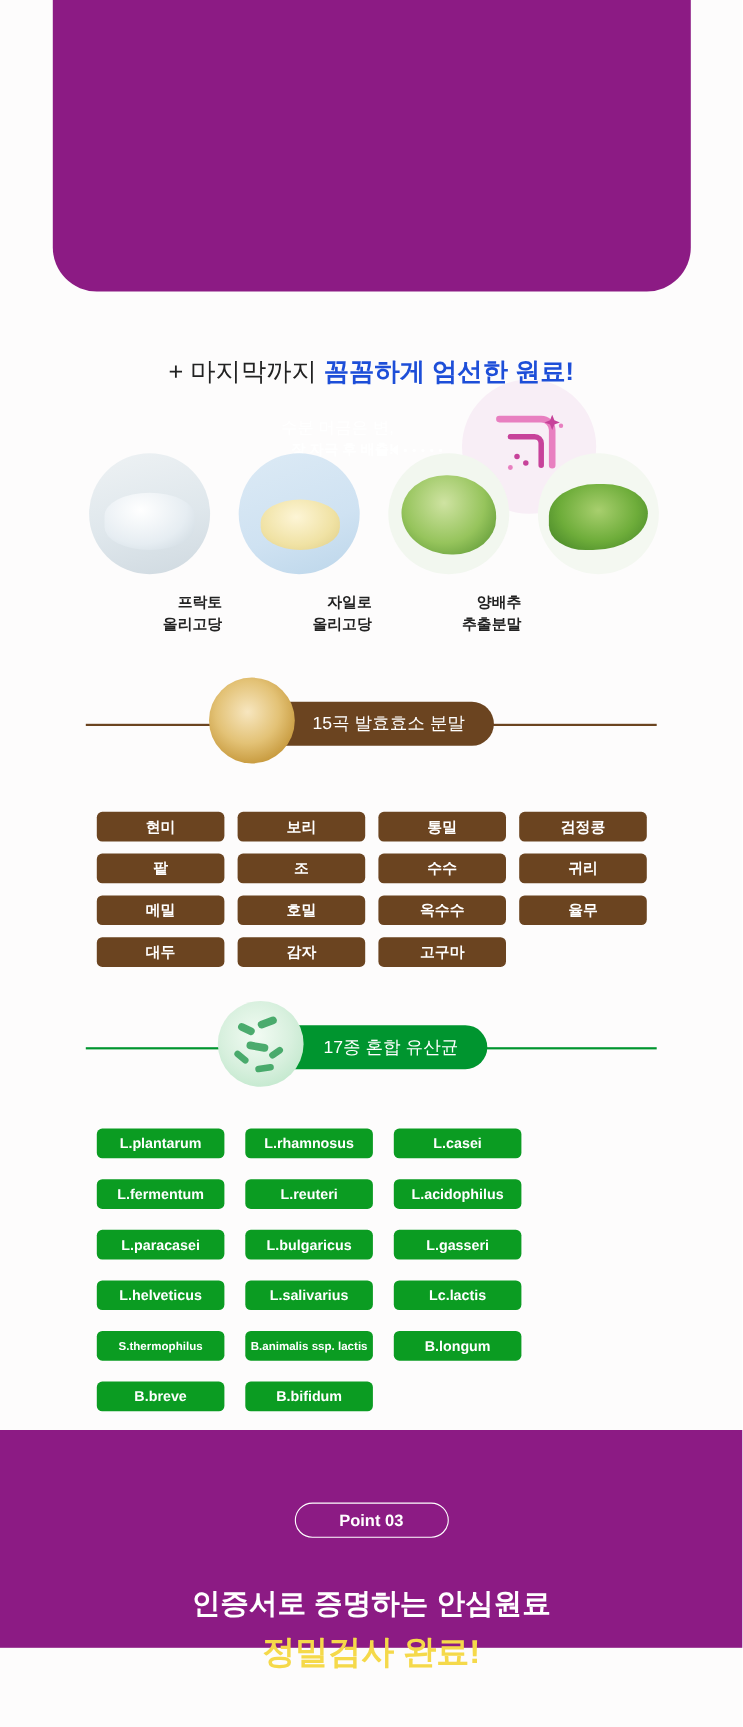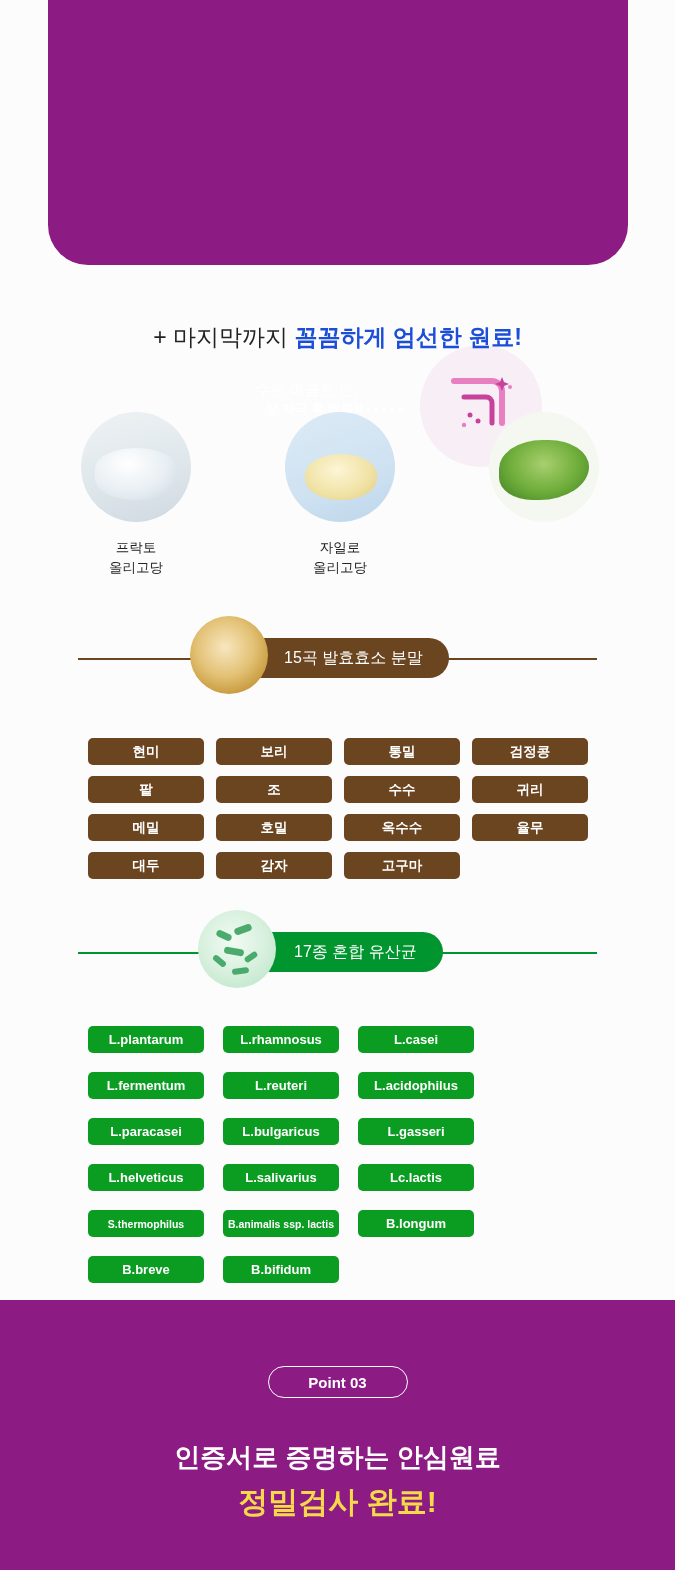--- a/index.html
+++ b/index.html
@@ -90,21 +90,22 @@
   
   .ing-row {
     position: absolute;
     left: 70px; top: 412px;
     width: 540px;
     display: flex;
     justify-content: space-between;
   }
   .ing {
     width: 132px;
-    text-align: center;
+    text-align: right;
+    font-weight: bold;
   }
   .ing .photo {
     width: 110px; height: 110px;
     margin: 0 auto;
     border-radius: 50%;
     overflow: hidden;
     position: relative;
   }
   .ing .cap {
     margin-top: 16px;
@@ -209,21 +210,21 @@
   .grain-tags .tag { background: #6b4420; }
   .lacto-tags { top: 1026px; gap: 19px; }
   .lacto-tags .tag { background: #0b9c22; font-size: 13px; }
   .lacto-tags .tag.sm { font-size: 10.5px; }
 
   
   .bottom {
     position: absolute;
     left: 0; top: 1300px;
     width: 675px;
-    height: 270px;
+    height: 198px;
     background: #8c1b84;
   }
   .point-badge {
     position: absolute;
     left: 50%; top: 66px;
     transform: translateX(-50%);
     width: 140px; height: 32px;
     border: 1.6px solid #ffffff;
     border-radius: 16px;
     color: #ffffff;
@@ -294,20 +295,25 @@
   <div class="ing-row">
     <div class="ing">
       <div class="photo ph-fructo"></div>
       <div class="cap">프락토
 올리고당</div>
     </div>
     <div class="ing">
       <div class="photo ph-xylo"></div>
       <div class="cap">자일로
 올리고당</div>
+    </div>
+    <div class="ing">
+      <div class="photo ph-cabbage"></div>
+      <div class="cap">양배추
+추출분말</div>
     </div>
     <div class="ing">
       <div class="photo ph-chicory"></div>
     </div>
   </div>
 
   <div class="band grain-band">
     <div class="line"></div>
     <div class="pill">15곡 발효효소 분말</div>
     <div class="badge"></div>

